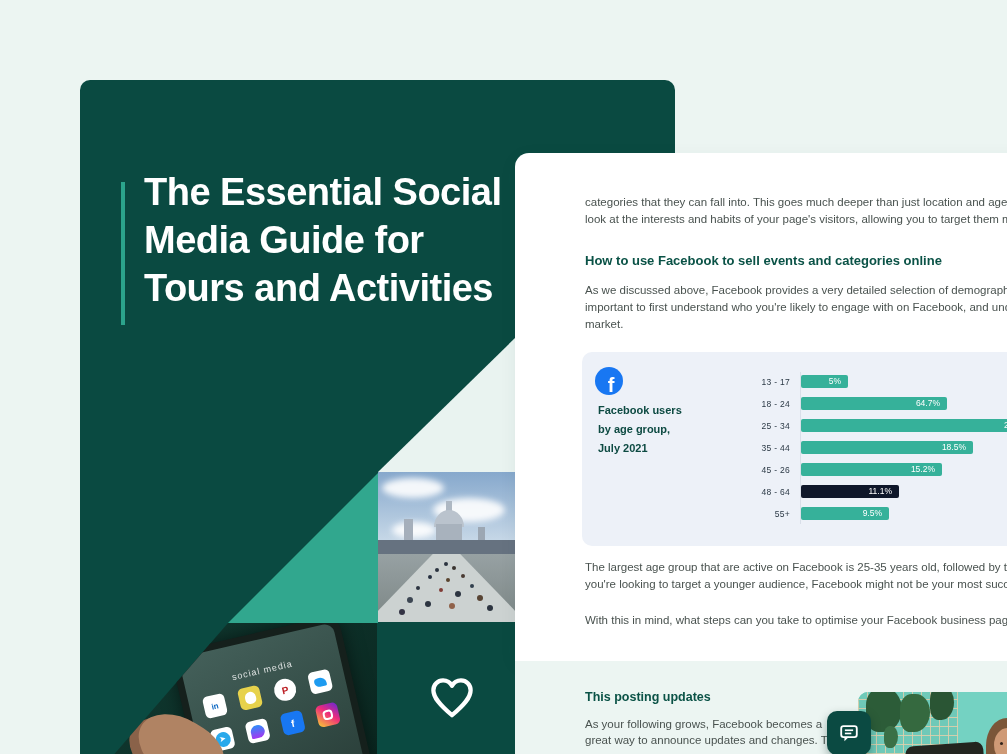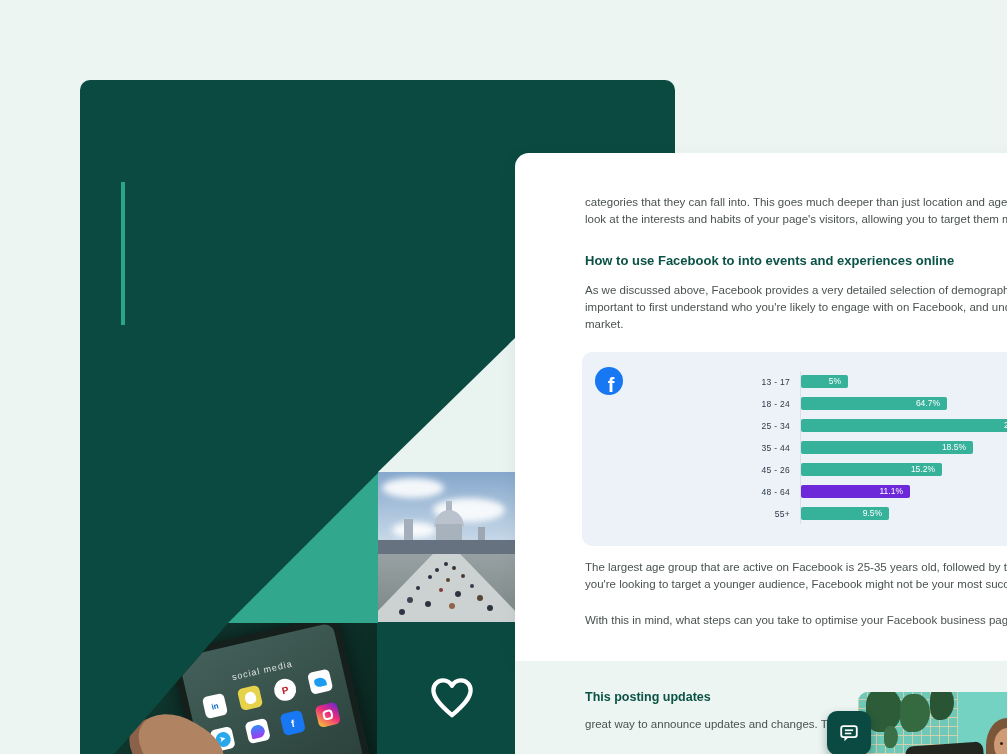--- a/index.html
+++ b/index.html
@@ -137,20 +137,25 @@
     position:absolute; left:312px; top:50px; width:44px; height:44px; border-radius:10px;
     background:#0b4a42; display:flex; align-items:center; justify-content:center;
     box-shadow:0 4px 10px rgba(6,44,38,.35); cursor:pointer; border:none;
   }
 </style>
 </head>
 <body>
 
 <div class="card">
   <div class="accent-bar"></div>
+  <div class="cover-title">
+      <div>The Essential Social</div>
+      <div>Media Guide for</div>
+      <div>Tours and Activities</div>
+    </div>
 
   <div class="mint-tri"></div>
   <div class="teal-tri"></div>
 
   <div class="stpauls">
     <div class="cloud" style="left:4px;top:6px;width:62px;height:20px;"></div>
     <div class="cloud" style="left:55px;top:26px;width:72px;height:24px;"></div>
     <div class="cloud" style="left:14px;top:50px;width:44px;height:16px;"></div>
     <div class="dome-lantern"></div>
     <div class="dome-cap"></div>
@@ -202,30 +207,35 @@
   </div>
 </div>
 
 <div class="page-col">
 
   <div class="page">
     <div class="body-text p1">
         <div>categories that they can fall into. This goes much deeper than just location and age, Facebook provides an</div>
         <div>look at the interests and habits of your page's visitors, allowing you to target them much more effectively.</div>
       </div>
-    <div class="section-heading">How to use Facebook to into events and experiences online</div>
+    <div class="section-heading">How to use Facebook to sell events and categories online</div>
     <div class="body-text p2">
         <div>As we discussed above, Facebook provides a very detailed selection of demographics to target, however, it is</div>
         <div>important to first understand who you're likely to engage with on Facebook, and understand if it fits your target</div>
         <div>market.</div>
       </div>
 
     <div class="chart-panel">
       <div class="fb-circle">
           <span>f</span>
+        </div>
+      <div class="chart-caption">
+          <div>Facebook users</div>
+          <div>by age group,</div>
+          <div>July 2021</div>
         </div>
       <div class="axis-line"></div>
       <div id="chart-rows">
           <div class="crow" style="top: 19px;">
             <span class="clab">13 - 17</span>
             <div class="cbar" style="width: 47px; background: rgb(54, 177, 154);">5%</div>
           </div>
           <div class="crow" style="top: 41px;">
             <span class="clab">18 - 24</span>
             <div class="cbar" style="width: 146px; background: rgb(54, 177, 154);">64.7%</div>
@@ -237,39 +247,40 @@
           <div class="crow" style="top: 85px;">
             <span class="clab">35 - 44</span>
             <div class="cbar" style="width: 172px; background: rgb(54, 177, 154);">18.5%</div>
           </div>
           <div class="crow" style="top: 107px;">
             <span class="clab">45 - 26</span>
             <div class="cbar" style="width: 141px; background: rgb(54, 177, 154);">15.2%</div>
           </div>
           <div class="crow" style="top: 129px;">
             <span class="clab">48 - 64</span>
-            <div class="cbar" style="width: 109px; background: #6d28d9;">11.1%</div>
+            <div class="cbar" style="width: 98px; background: #0f172a;">11.1%</div>
           </div>
           <div class="crow" style="top: 151px;">
             <span class="clab">55+</span>
             <div class="cbar" style="width: 88px; background: rgb(54, 177, 154);">9.5%</div>
           </div>
         </div>
     </div>
 
     <div class="body-text p3">
         <div>The largest age group that are active on Facebook is 25-35 years old, followed by the 35-44 years old group. If</div>
         <div>you're looking to target a younger audience, Facebook might not be your most successful social media platform.</div>
       </div>
     <div class="body-text p4">With this in mind, what steps can you take to optimise your Facebook business page?</div>
   </div>
 
   <div class="next-section">
     <div class="ns-heading">This posting updates</div>
     <div class="ns-text">
+        <div>As your following grows, Facebook becomes a</div>
         <div>great way to announce updates and changes. This</div>
       </div>
 
     <div class="ns-photo">
       <div class="mesh"></div>
       <div class="plant" style="left:8px;top:-4px;width:36px;height:44px;"></div>
       <div class="plant" style="left:42px;top:2px;width:30px;height:38px;background:#35693f;"></div>
       <div class="plant" style="left:72px;top:-6px;width:24px;height:34px;background:#2a5534;"></div>
       <div class="plant" style="left:26px;top:34px;width:14px;height:22px;background:#3a7046;"></div>
       <div class="dark-obj"></div>

